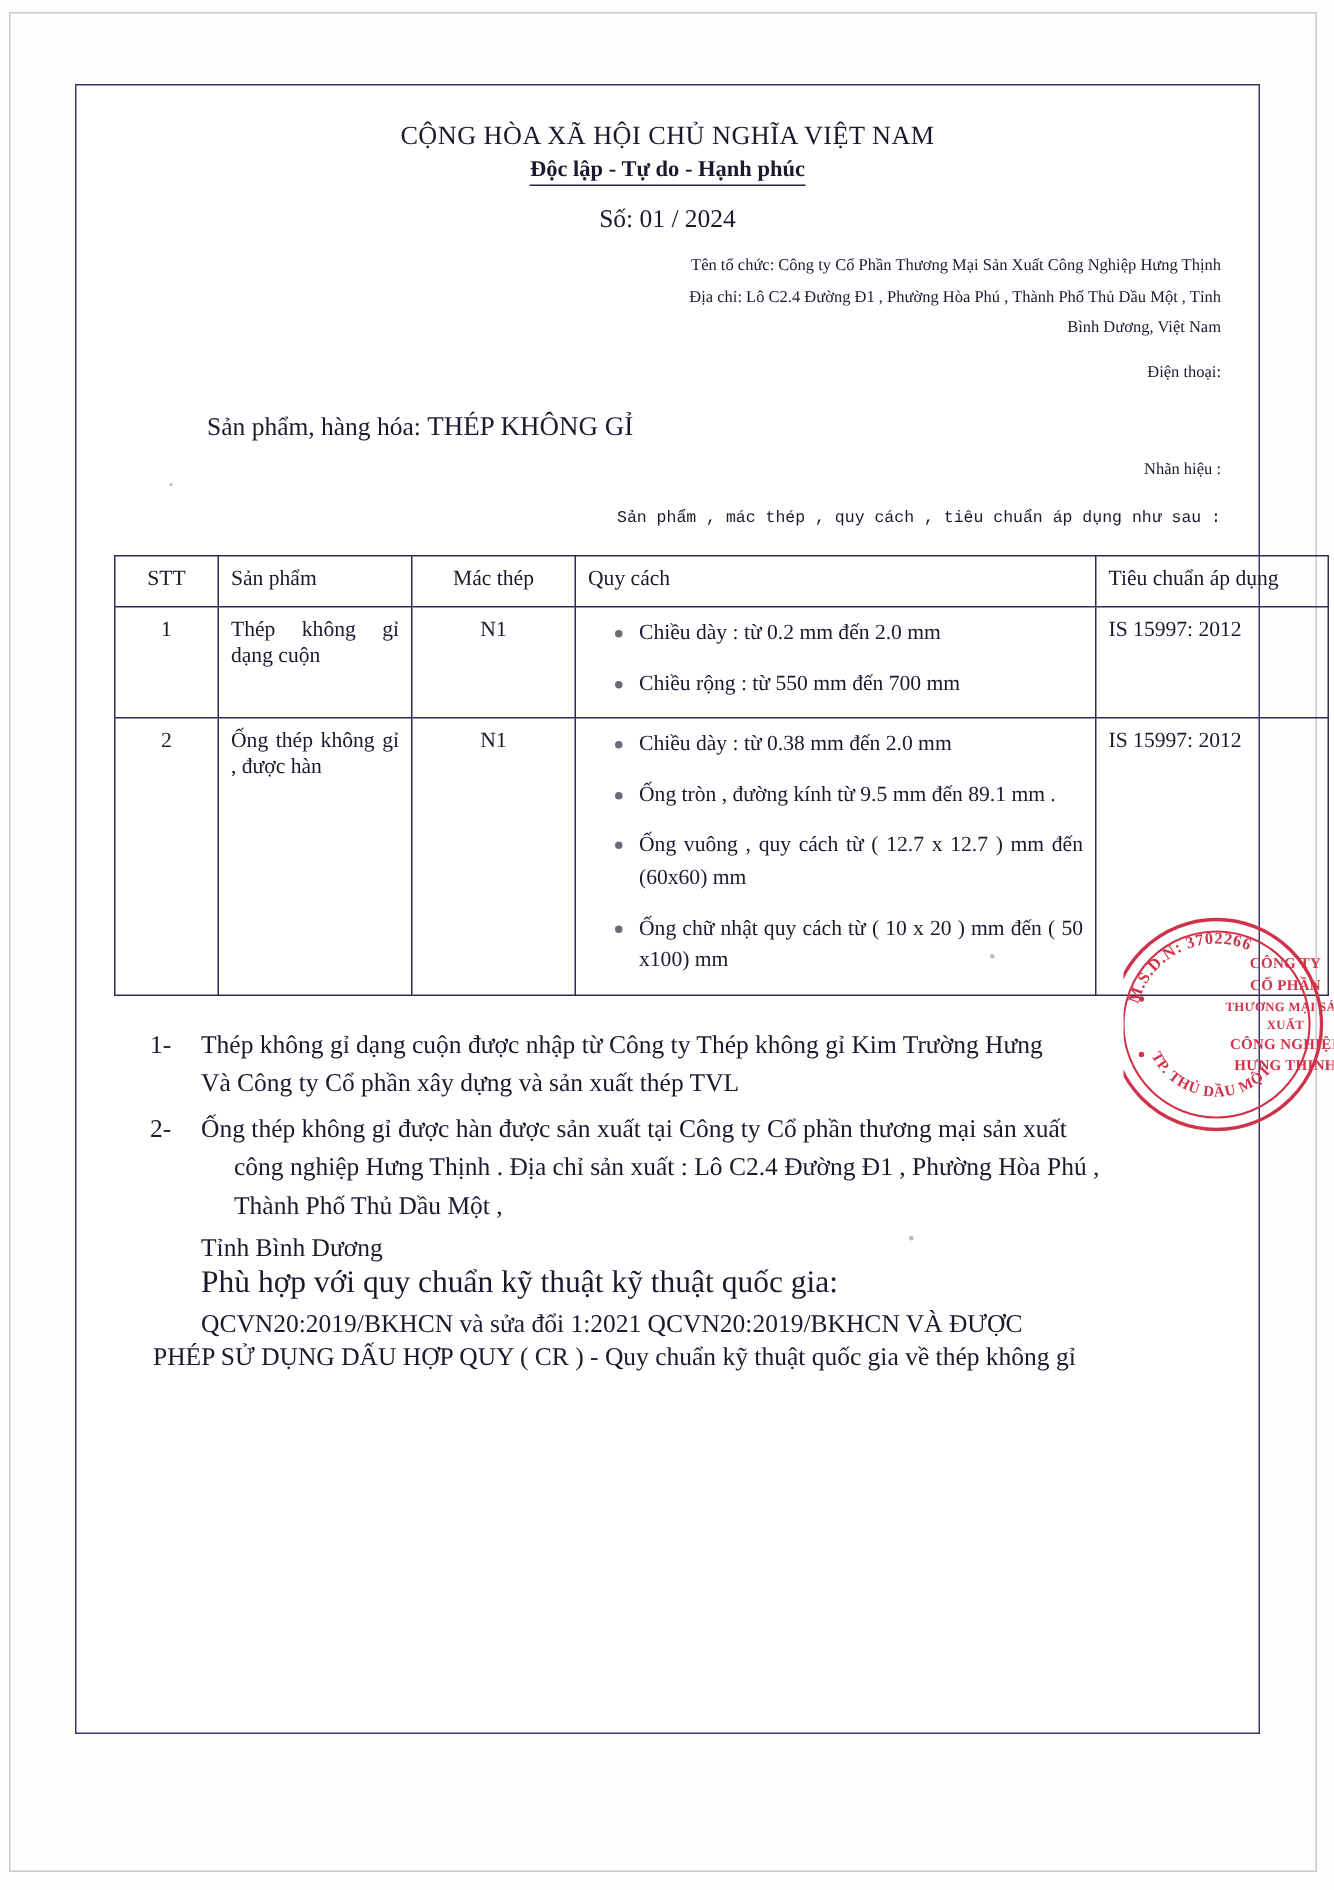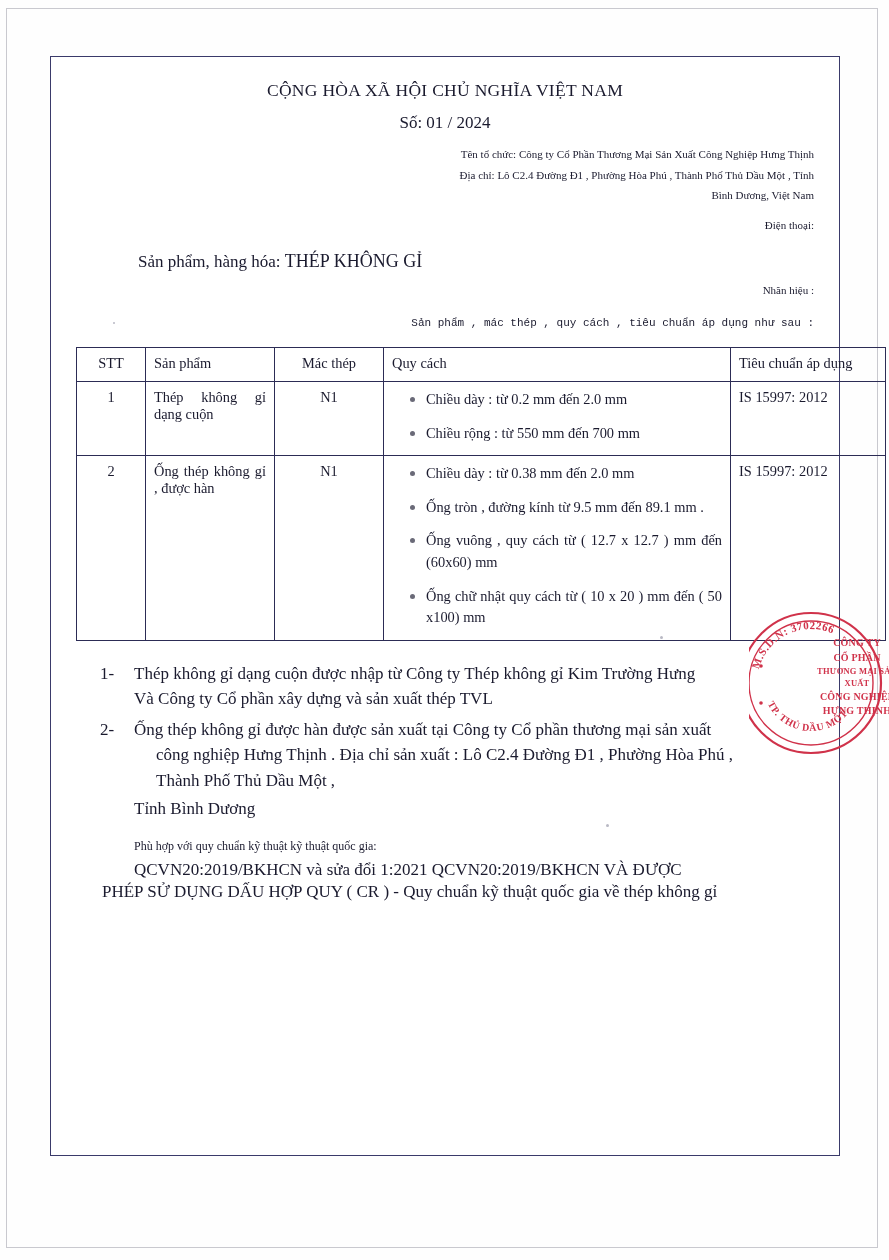--- a/index.html
+++ b/index.html
@@ -156,23 +156,23 @@
   }
   ol.notes li .hang { display: block; padding-left: 0; }
   ol.notes li .ind { display: block; padding-left: 22px; }
   .note-tail {
     font-size: 17px;
     padding-left: 58px;
     margin-top: 4px;
     font-family: Liberation Serif, serif;
   }
   .conform {
-    font-size: 12px;
+    font-size: 21px;
     padding-left: 58px;
-    margin-top: 20px;
+    margin-top: 0;
   }
   .qcvn {
     font-size: 17px;
     margin-top: 6px;
     padding-left: 58px;
     text-align: justify;
   }
   
   .stamp {
     position: absolute;
@@ -205,20 +205,21 @@
 <body>
 
 <div class="page">
   <div class="scan-frame"></div>
   <div class="doc-border"></div>
 
   <div class="content">
 
     <div class="center">
       <div class="national-title">CỘNG HÒA XÃ HỘI CHỦ NGHĨA VIỆT NAM</div>
+      <div><span class="national-sub">Độc lập - Tự do - Hạnh phúc</span></div>
       <div class="doc-number">Số: 01 / 2024</div>
     </div>
 
     <div class="para">Tên tổ chức: Công ty Cổ Phần Thương Mại Sản Xuất Công Nghiệp Hưng Thịnh</div>
     <div class="para tight">Địa chỉ: Lô C2.4 Đường Đ1 , Phường Hòa Phú , Thành Phố Thủ Dầu Một , Tỉnh</div>
     <div class="para tight">Bình Dương, Việt Nam</div>
     <div class="para">Điện thoại:</div>
 
     <div class="prod-line">
       <span>Sản phẩm, hàng hóa:</span>

